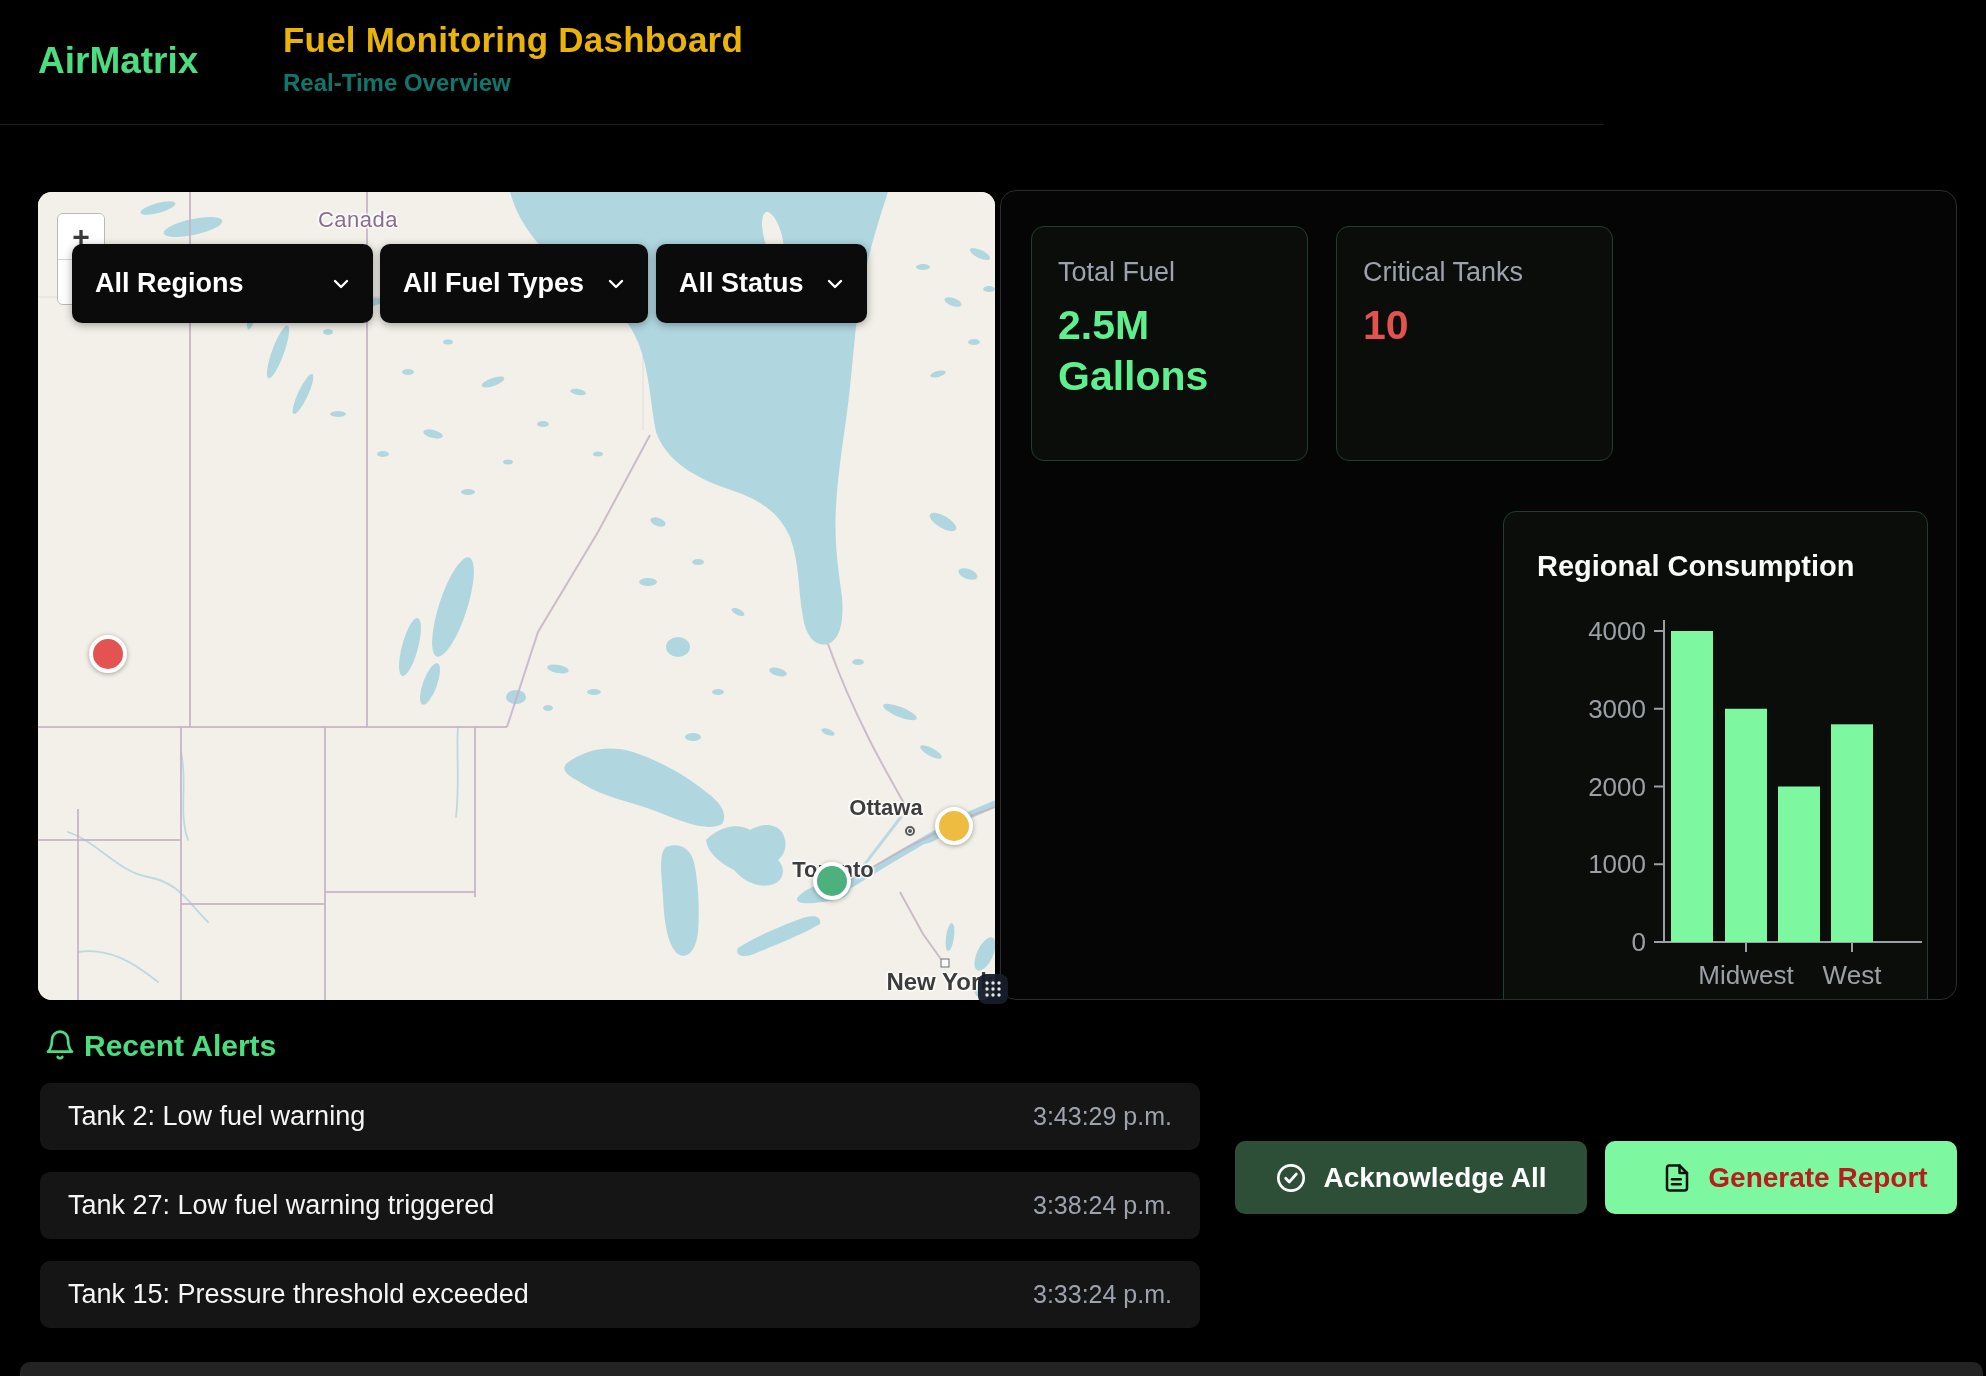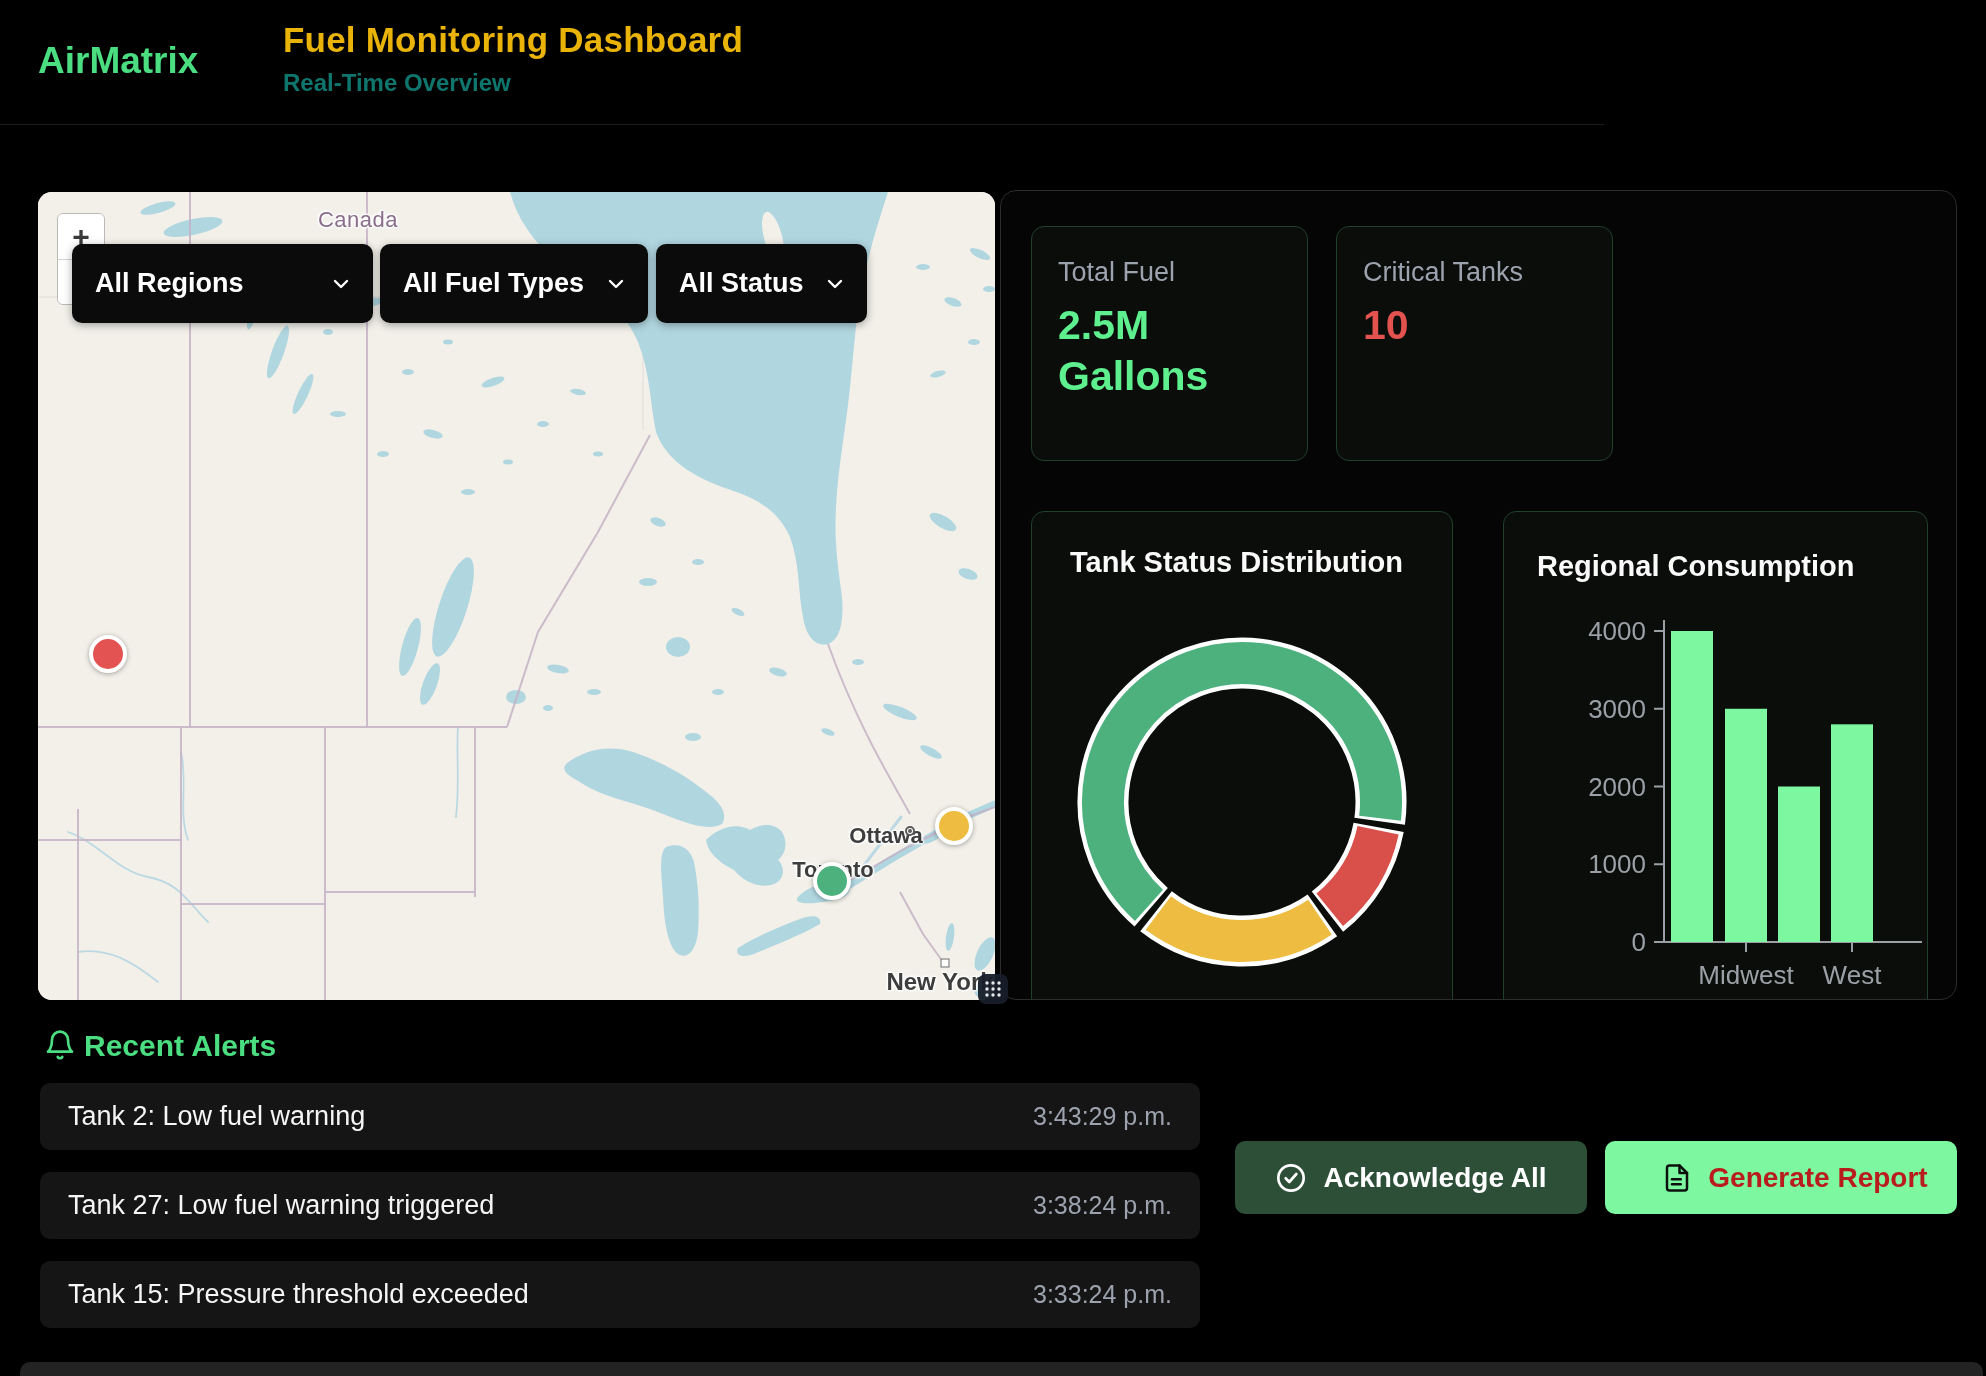--- a/index.html
+++ b/index.html
@@ -181,21 +181,21 @@
       <path d="M 437 535 L 437 705"></path>
       <path d="M 0 648 L 143 648"></path>
       <path d="M 143 712 L 287 712"></path>
       <path d="M 287 700 L 437 700"></path>
       <path d="M 800 695 L 870 655 L 930 625 L 957 615"></path>
       <path d="M 862 700 L 885 742 L 905 770"></path>
     </g>
   </svg>
 
   <div class="map-label country-label" style="left:320px;top:28px;">Canada</div>
-  <div class="map-label" style="left:848px;top:616px;margin-top:28px;">Ottawa</div>
+  <div class="map-label" style="left:848px;top:616px;">Ottawa</div>
   <div class="town-dot" style="left:872px;top:639px;"></div>
   <div class="map-label" style="left:795px;top:678px;">Toronto</div>
   <div class="town-square" style="left:907px;top:771px;"></div>
   <div class="map-label" style="left:902px;top:790px;font-size:24px;">New York</div>
 
   <div style="position:absolute;left:0;top:0;width:957px;height:808px;pointer-events:none;">
       <div class="tank-marker" style="left: 70px; top: 462px; background: rgb(226, 83, 82); pointer-events: auto;"></div>
       <div class="tank-marker" style="left: 916px; top: 634px; background: rgb(238, 188, 64); pointer-events: auto;"></div>
       <div class="tank-marker" style="left: 794px; top: 689px; background: rgb(77, 177, 126); pointer-events: auto;"></div>
     </div>
@@ -253,31 +253,20 @@
     </div>
   </div>
   <div class="stat-card" style="left:335px;">
     <div class="stat-label">Critical Tanks</div>
     <div class="stat-value" style="color: rgb(226, 83, 80);">
       <div>10</div>
         <div></div>
     </div>
   </div>
 
-  <div class="chart-card" style="left:30px;width:422px;">
-    <div class="chart-title">Tank Status Distribution</div>
-    <svg id="donut-svg" width="420" height="420" viewBox="0 0 420 420" style="position:absolute;left:0;top:80px;">
-        <path d="M 119.17453604537533 315.22231273559413 A 139 139 0 1 1 347.6666840067087 229.20635609888092" stroke="#ffffff" stroke-width="51" fill="none"></path>
-        <path d="M 116.9908457161187 313.2971307413578 A 139 139 0 1 1 348.03871900179485 226.31907032718246" stroke="#4db17e" stroke-width="42" fill="none"></path>
-        <path d="M 346.6537080596603 235.43155664809237 A 139 139 0 0 1 295.4507542457023 319.6319688724078" stroke="#ffffff" stroke-width="51" fill="none"></path>
-        <path d="M 346.09113930564746 238.28783842026218 A 139 139 0 0 1 297.7279722079744 317.81837919518574" stroke="#d9504a" stroke-width="42" fill="none"></path>
-        <path d="M 290.3895549553299 323.3954119622306 A 139 139 0 0 1 124.04123304529989 319.2341081513808" stroke="#ffffff" stroke-width="51" fill="none"></path>
-        <path d="M 287.9971498673191 325.05409428862134 A 139 139 0 0 1 126.34771178186544 321.0103358965738" stroke="#eebc40" stroke-width="42" fill="none"></path>
-      </svg>
-  </div>
 
   <div class="chart-card" style="left:502px;width:425px;">
     <div class="chart-title" style="left:33px;top:38px;">Regional Consumption</div>
     <svg id="bar-svg" width="425" height="470" viewBox="0 0 425 470" style="position:absolute;left:0;top:60px;">
         <line x1="150" y1="370" x2="160" y2="370" stroke="#9aa0a6" stroke-width="2"></line>
         <text x="142" y="379" text-anchor="end" fill="#9aa0a6" font-size="26" font-family="Liberation Sans, sans-serif">0</text>
         <line x1="150" y1="292.25" x2="160" y2="292.25" stroke="#9aa0a6" stroke-width="2"></line>
         <text x="142" y="301.25" text-anchor="end" fill="#9aa0a6" font-size="26" font-family="Liberation Sans, sans-serif">1000</text>
         <line x1="150" y1="214.5" x2="160" y2="214.5" stroke="#9aa0a6" stroke-width="2"></line>
         <text x="142" y="223.5" text-anchor="end" fill="#9aa0a6" font-size="26" font-family="Liberation Sans, sans-serif">2000</text>

